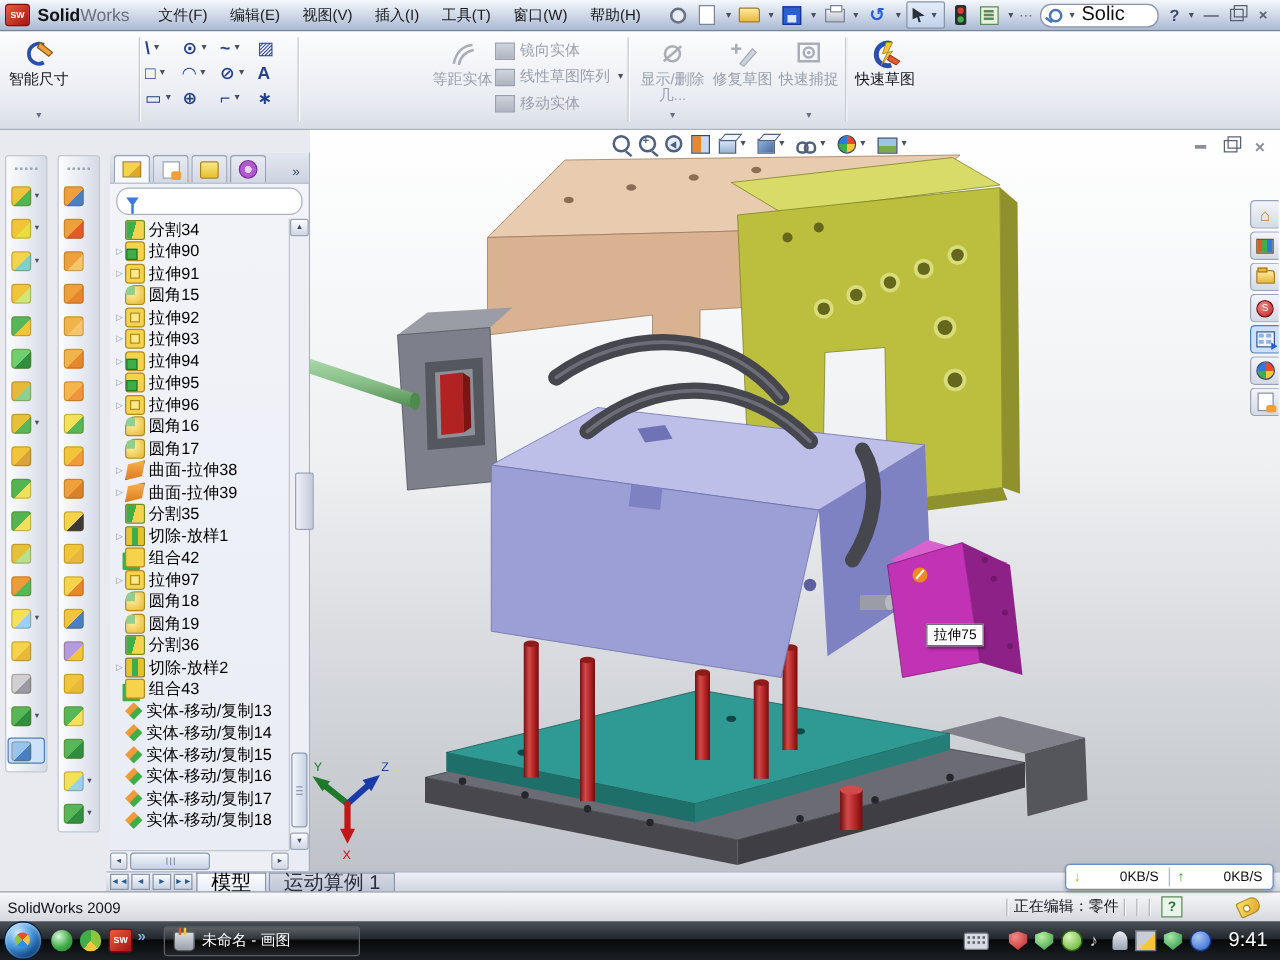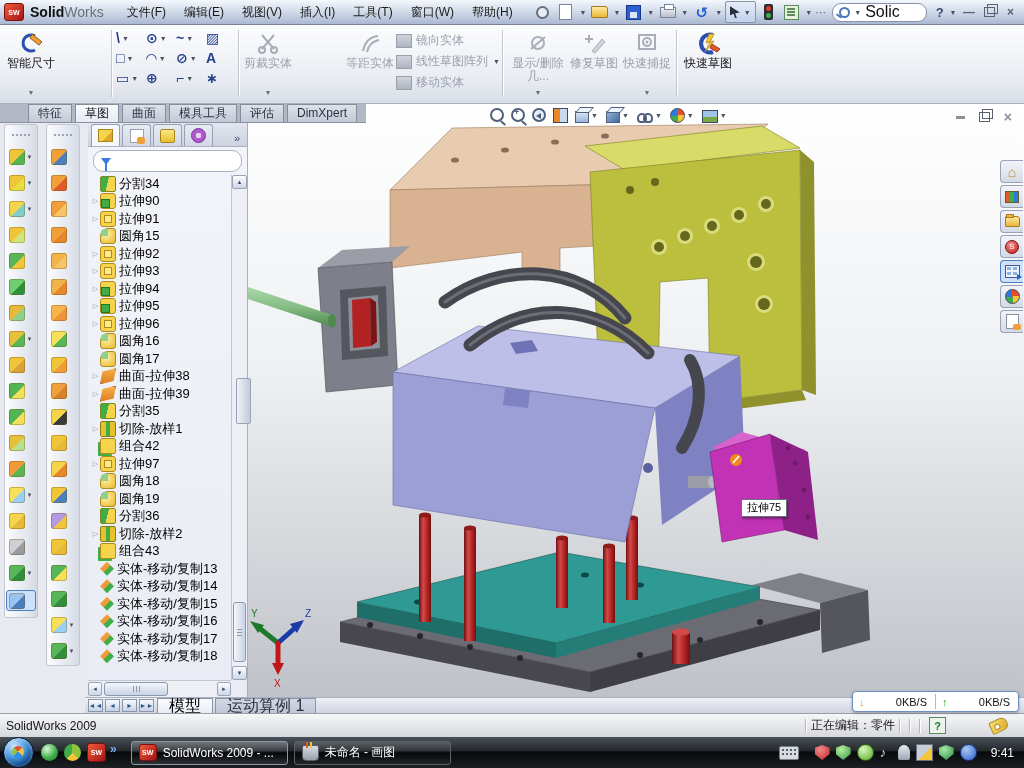--- a/index.html
+++ b/index.html
@@ -230,21 +230,21 @@
     display:flex;align-items:center;gap:6px;padding:0 7px;color:#fff;font-size:12px;box-sizing:border-box;white-space:nowrap;overflow:hidden;}
   .taskbtn.active{border-color:#8a98a8;background:linear-gradient(rgba(255,255,255,.28),rgba(255,255,255,.08) 45%,rgba(0,0,0,.35) 50%,rgba(255,255,255,.10));}
   .paintico{width:15px;height:14px;background:linear-gradient(#d8dce2,#9aa0aa);border:1px solid #5a6068;border-radius:2px 2px 4px 4px;position:relative;flex:0 0 auto;}
   .paintico::before{content:"";position:absolute;left:3px;top:-4px;width:2px;height:6px;background:#e05a2a;box-shadow:4px 0 0 #f5c53a;}
   .tray{margin-left:auto;display:flex;align-items:center;gap:6px;padding-right:10px;}
   .kbico{width:18px;height:12px;background:#d8dce2;border:1px solid #7a8088;border-radius:2px;position:relative;margin-right:10px;}
   .kbico::after{content:"";position:absolute;left:2px;top:2px;width:2px;height:2px;background:#5a6068;
     box-shadow:4px 0 0 #5a6068,8px 0 0 #5a6068,12px 0 0 #5a6068,0 4px 0 #5a6068,4px 4px 0 #5a6068,8px 4px 0 #5a6068,12px 4px 0 #5a6068;}
   .trayico{width:15px;height:15px;flex:0 0 auto;position:relative;}
   .shield{clip-path:polygon(50% 0,100% 18%,100% 60%,50% 100%,0 60%,0 18%);}
-  .clock{color:#fff;font-size:12px;margin-left:8px;text-shadow:0 1px 1px #000;}
+  .clock{color:#fff;font-size:16px;margin-left:8px;text-shadow:0 1px 1px #000;}
 
   
   .icsvg{display:block}
 </style>
 </head>
 <body class="nosel">
 
 <div id="app">
 
   <div class="titlebar">
@@ -384,31 +384,20 @@
           </span>
           <span class="entcell">
             <span class="entglyph">∗</span>
             <span class="dd" style="visibility: hidden;">▼</span>
           </span>
         </div>
     </div>
 
     <div class="vsep" style="left:238px"></div>
 
-    <div class="cmbtn disabled" style="left:242px;width:52px">
-      <span class="ic">
-        <svg class="icsvg" width="24" height="24">
-            <path d="M6 4 L18 18 M18 4 L6 18" stroke="#a8adb8" stroke-width="2"></path>
-            <circle cx="6" cy="19" r="3" fill="none" stroke="#a8adb8" stroke-width="2"></circle>
-            <circle cx="18" cy="19" r="3" fill="none" stroke="#a8adb8" stroke-width="2"></circle>
-          </svg>
-      </span>
-      <span class="lbl">剪裁实体</span>
-      <span class="underarrow">▼</span>
-    </div>
 
 
     <div class="cmbtn disabled" style="left:346px;width:48px">
       <span class="ic">
         <svg class="icsvg" width="24" height="24">
             <path d="M5 20 Q8 6 20 5" fill="none" stroke="#a8adb8" stroke-width="2"></path>
             <path d="M9 21 Q11 11 21 9" fill="none" stroke="#a8adb8" stroke-width="2"></path>
           </svg>
       </span>
       <span class="lbl">等距实体</span>
@@ -472,29 +461,20 @@
         <svg class="icsvg" width="26" height="26">
             <path d="M18 5 A9 9 0 1 0 18 22" fill="none" stroke="#2a4fae" stroke-width="4"></path>
             <polygon points="14,4 11,13 15,12 10,22 19,11 15,12 19,4" fill="#f5c53a" stroke="#b08c1e" stroke-width="0.8"></polygon>
             <polygon points="17,14 25,19 22,22 15,18" fill="#e05a2a" stroke="#8a2a10" stroke-width="0.8"></polygon>
           </svg>
       </span>
       <span class="lbl">快速草图</span>
     </div>
   </div>
 
-  <div class="tabstrip">
-
-  <span class="dtab">特征</span>
-      <span class="dtab active">草图</span>
-      <span class="dtab">曲面</span>
-      <span class="dtab">模具工具</span>
-      <span class="dtab">评估</span>
-      <span class="dtab">DimXpert</span>
-    </div>
 
   <div class="ltb" style="left:4px">
 
       <span class="vti" style="--c1: #f0c53a; --c2: #53b552;">
         <span class="blob" style="--c1: #f0c53a; --c2: #53b552;"></span>
         <span class="dd">▼</span>
       </span>
 
       <span class="vti" style="--c1: #f0c53a; --c2: #e9de3f;">
         <span class="blob" style="--c1: #f0c53a; --c2: #e9de3f;"></span>
@@ -1123,24 +1103,20 @@
     <span class="qbox">?</span>
     <span class="tagico"></span>
   </div>
 
   <div class="taskbar">
     <span class="orb"></span>
     <span class="qlico ql-green"></span>
     <span class="qlico ql-ball"></span>
     <span class="swcube" style="width:17px;height:17px;margin-right:4px">SW</span>
     <span class="qlchev">»</span>
-    <span class="taskbtn active">
-      <span class="swcube" style="width:16px;height:15px">SW</span>
-      <span>SolidWorks 2009 - ...</span>
-    </span>
     <span class="taskbtn">
       <span class="paintico"></span>
       <span>未命名 - 画图</span>
     </span>
     <span class="tray">
       <span class="kbico"></span>
       <span class="trayico shield" style="background:radial-gradient(circle at 35% 30%,#f08a8a,#c02020)"></span>
       <span class="trayico shield" style="background:radial-gradient(circle at 35% 30%,#b8f0a0,#2f8f3f)"></span>
       <span class="trayico" style="border-radius:50%;background:radial-gradient(circle at 35% 30%,#d8f8b8,#5aa82a);border:1px solid #2a6a10"></span>
       <span class="trayico" style="color:#d8dce2;font-size:13px;width:12px">♪</span>

